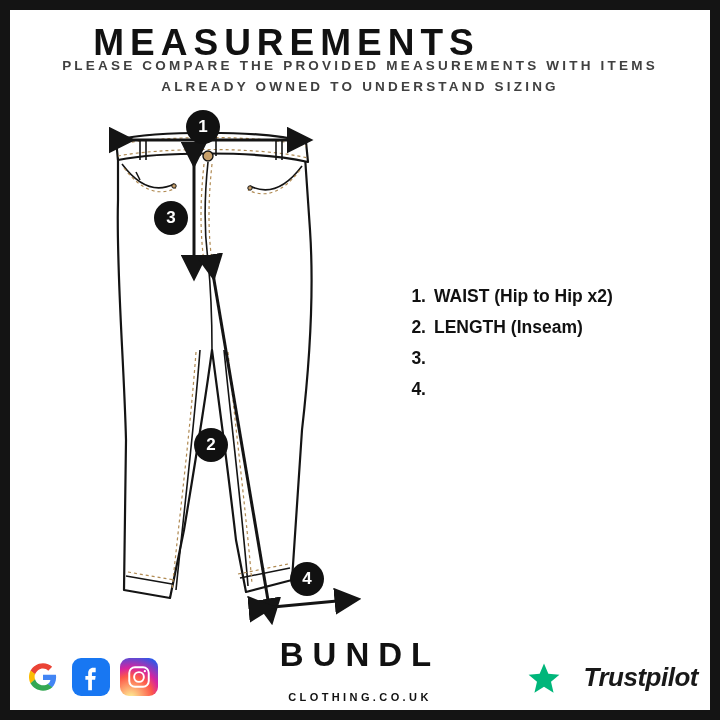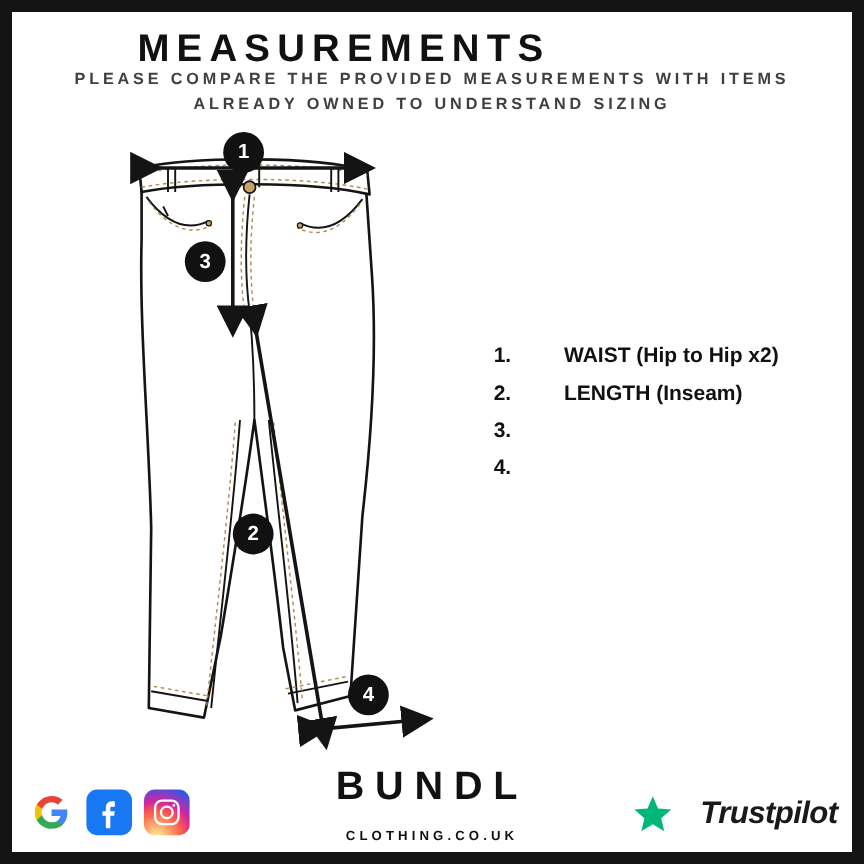--- a/index.html
+++ b/index.html
@@ -26,21 +26,21 @@
     box-sizing: border-box;
     border: 10px solid #141414;
     pointer-events: none;
   }
   .title {
     position: absolute;
     left: 0;
     top: 22px;
     width: 573px;
     text-align: center;
-    font-size: 32px;
+    font-size: 37px;
     font-weight: bold;
     letter-spacing: 6px;
     color: #111111;
   }
   .subtitle {
     position: absolute;
     left: 60px;
     top: 55px;
     width: 600px;
     text-align: center;
@@ -63,21 +63,21 @@
     font-weight: bold;
     color: #111111;
     margin-bottom: 10px;
   }
   .legend-num {
     width: 26px;
     text-align: right;
     margin-right: 8px;
     flex: none;
   }
-  .legend-label { white-space: nowrap; margin-left: 36px; }
+  .legend-label { white-space: nowrap; }
 
   .jeans {
     position: absolute;
     left: 96px;
     top: 110px;
   }
 
   .badge {
     position: absolute;
     width: 34px;

